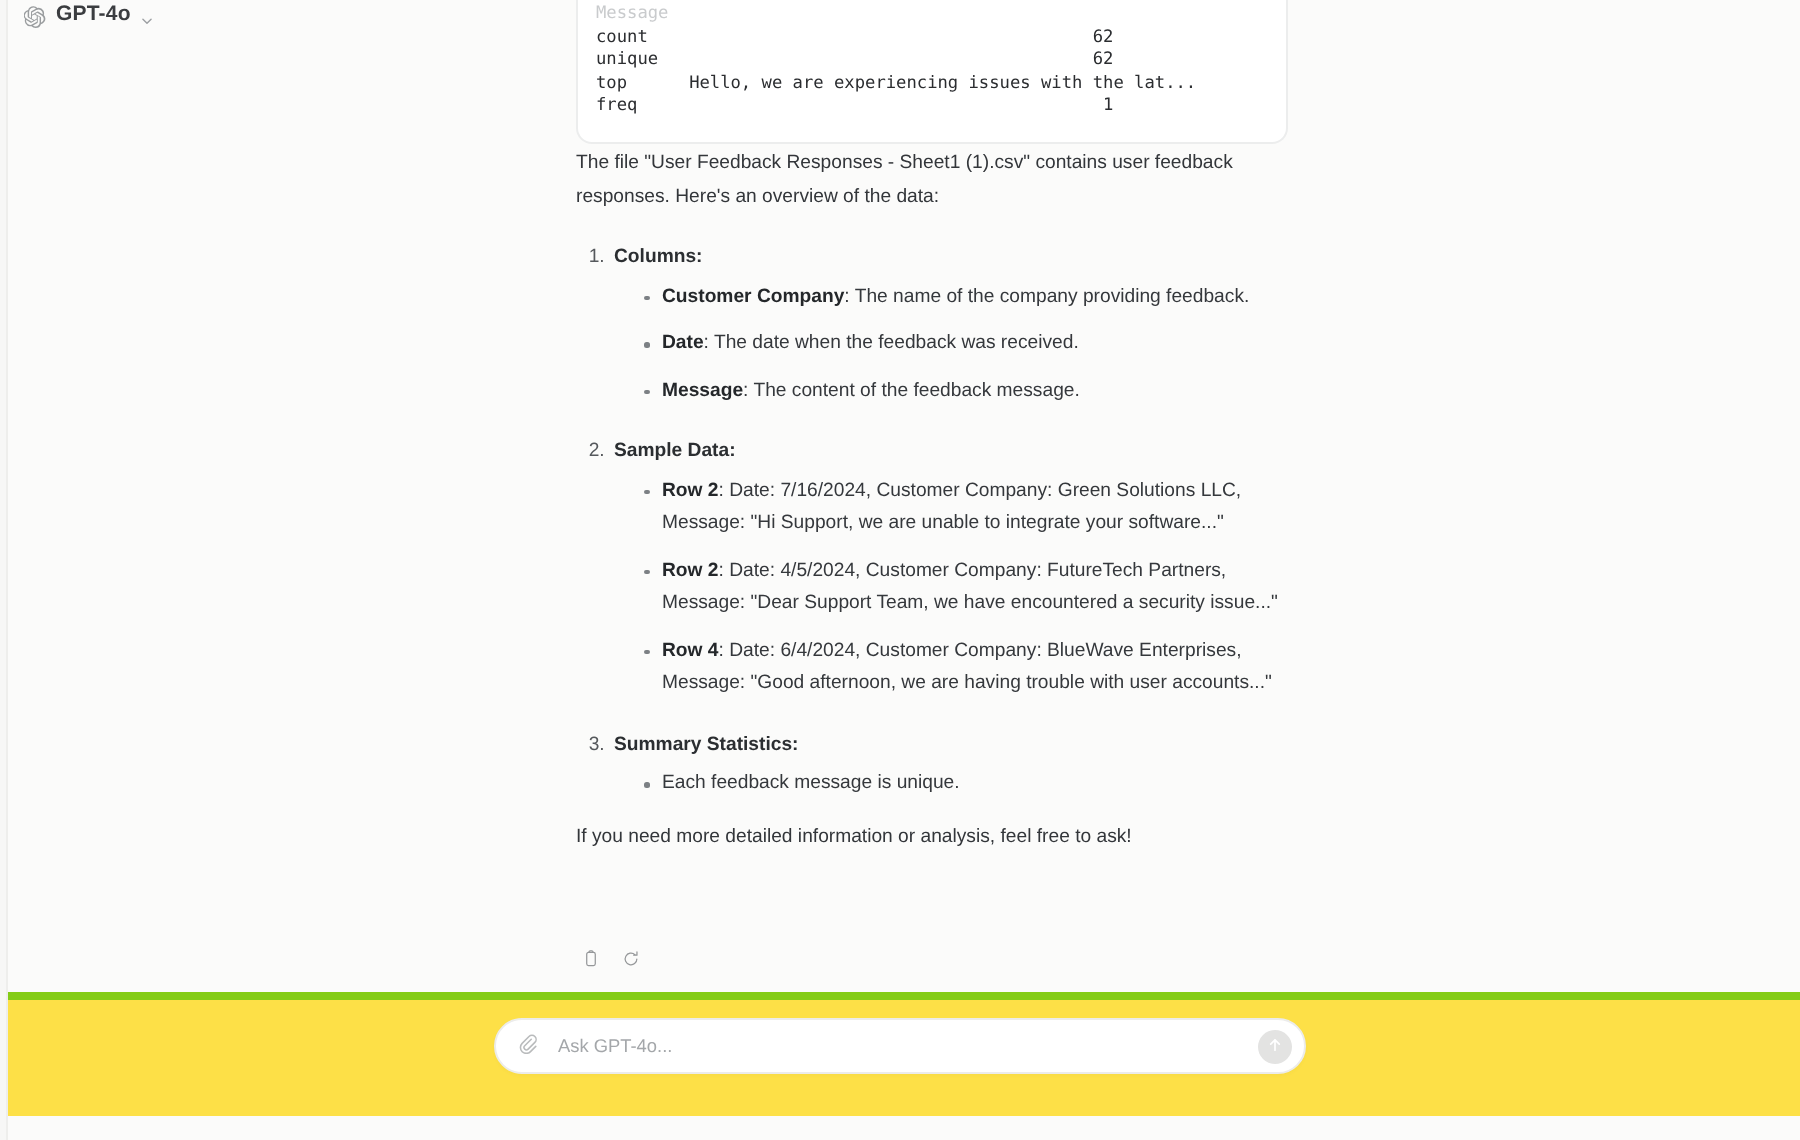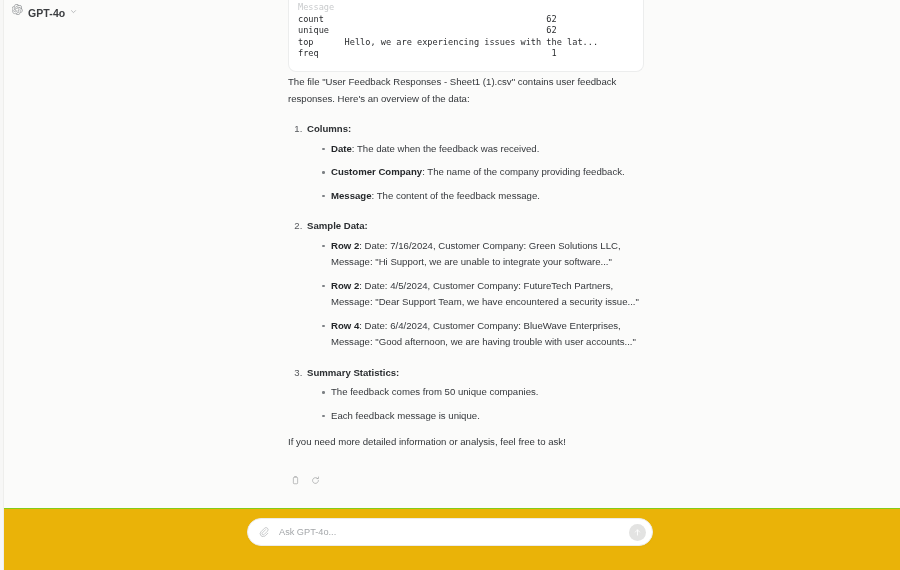--- a/index.html
+++ b/index.html
@@ -39,21 +39,21 @@
     position: absolute;
     left: 4px; top: 0;
     width: 896px; height: 20px;
     display: flex;
     align-items: center;
     padding-left: 6px;
     background: transparent;
   }
   .model-pill {
     display: flex;
-    align-items: flex-end;
+    align-items: flex-start;
     gap: 5px;
     padding: 2px 5px 2px 2px;
     border-radius: 6px;
     cursor: pointer;
   }
   .oai-logo { display: block; }
   .model-name {
     font-size: 10.5px;
     font-weight: 600;
     color: #3b3d40;
@@ -151,24 +151,24 @@
     width: 13px; height: 13px;
     display: flex; align-items: center; justify-content: center;
     border-radius: 3px;
     cursor: pointer;
     opacity: .72;
   }
 
   
   .composer-zone {
     position: absolute;
-    left: 4px; bottom: 0;
+    left: 4px; bottom: 12px;
     width: 896px; height: 62px;
-    background: #eab308;
-    border-top: 1px solid #84cc16;
+    background: #fde047;
+    border-top: 4px solid #84cc16;
   }
   .composer {
     position: absolute;
     left: 243px; top: 9px;
     width: 406px; height: 28px;
     background: #ffffff;
     border: 1px solid #ececeb;
     border-radius: 14px;
     display: flex;
     align-items: center;
@@ -240,39 +240,38 @@
     <p class="lead">
       <span>The file "User Feedback Responses - Sheet1 (1).csv" contains user feedback responses.</span>
       <span>Here's an overview of the data:</span>
     </p>
 
     <ol class="outline">
 
       <li>
         <span class="li-head">Columns</span><span>:</span>
         <ul class="sub">
+          <li><b>Customer Company</b><span>: </span><span>The name of the company providing feedback.</span></li>
           <li><b>Date</b><span>: </span><span>The date when the feedback was received.</span></li>
-          <li><b>Customer Company</b><span>: </span><span>The name of the company providing feedback.</span></li>
           <li><b>Message</b><span>: </span><span>The content of the feedback message.</span></li>
         </ul>
       </li>
 
       <li>
         <span class="li-head">Sample Data</span><span>:</span>
         <ul class="sub">
           <li><b>Row 2</b><span>: </span><span>Date: 7/16/2024, Customer Company: Green Solutions LLC, Message: "Hi Support, we are unable to integrate your software..."</span></li>
           <li><b>Row 2</b><span>: </span><span>Date: 4/5/2024, Customer Company: FutureTech Partners, Message: "Dear Support Team, we have encountered a security issue..."</span></li>
           <li><b>Row 4</b><span>: </span><span>Date: 6/4/2024, Customer Company: BlueWave Enterprises, Message: "Good afternoon, we are having trouble with user accounts..."</span></li>
         </ul>
       </li>
 
       <li>
         <span class="li-head">Summary Statistics</span><span>:</span>
         <ul class="sub">
-          <li><span>The feedback comes from 50 unique companies.</span></li>
           <li><span>Each feedback message is unique.</span></li>
         </ul>
       </li>
 
     </ol>
 
     <p class="outro">If you need more detailed information or analysis, feel free to ask!</p>
   </div>
 
   <div class="actions">

